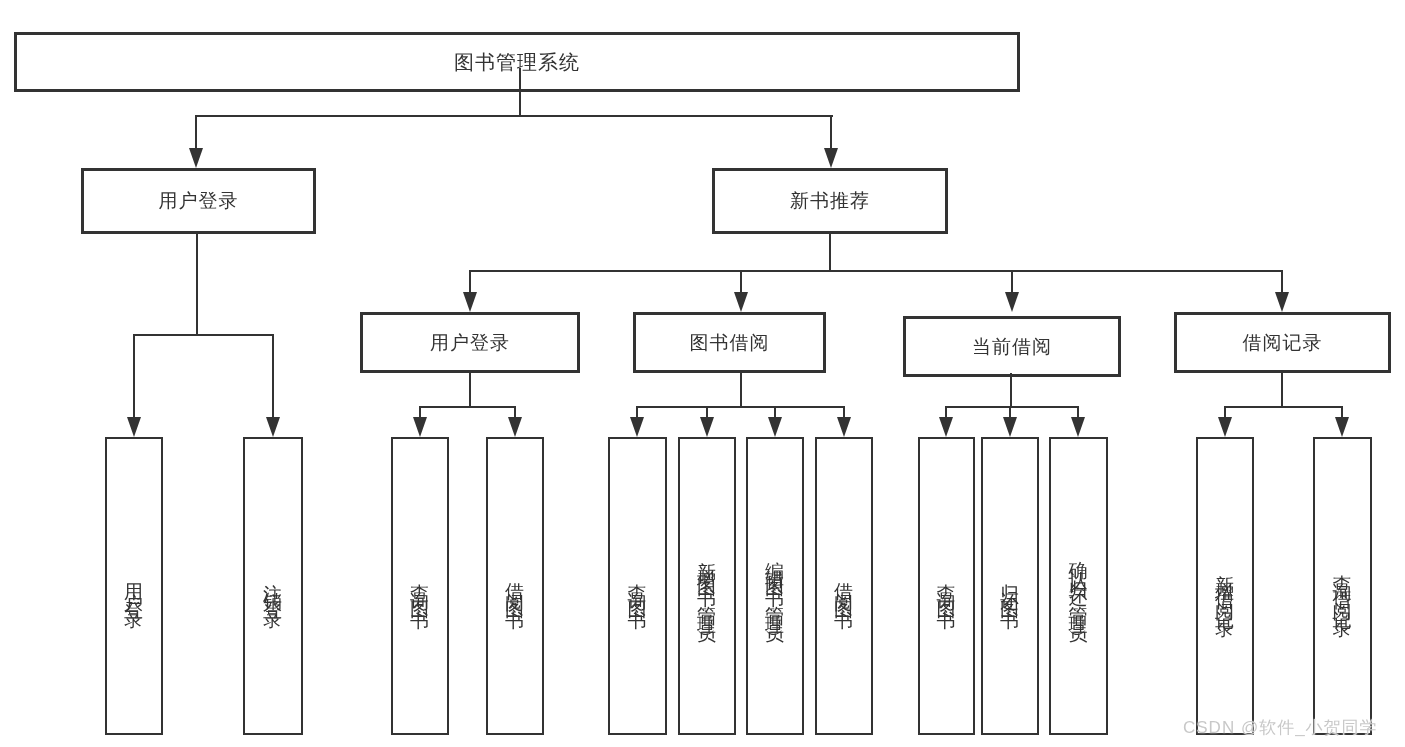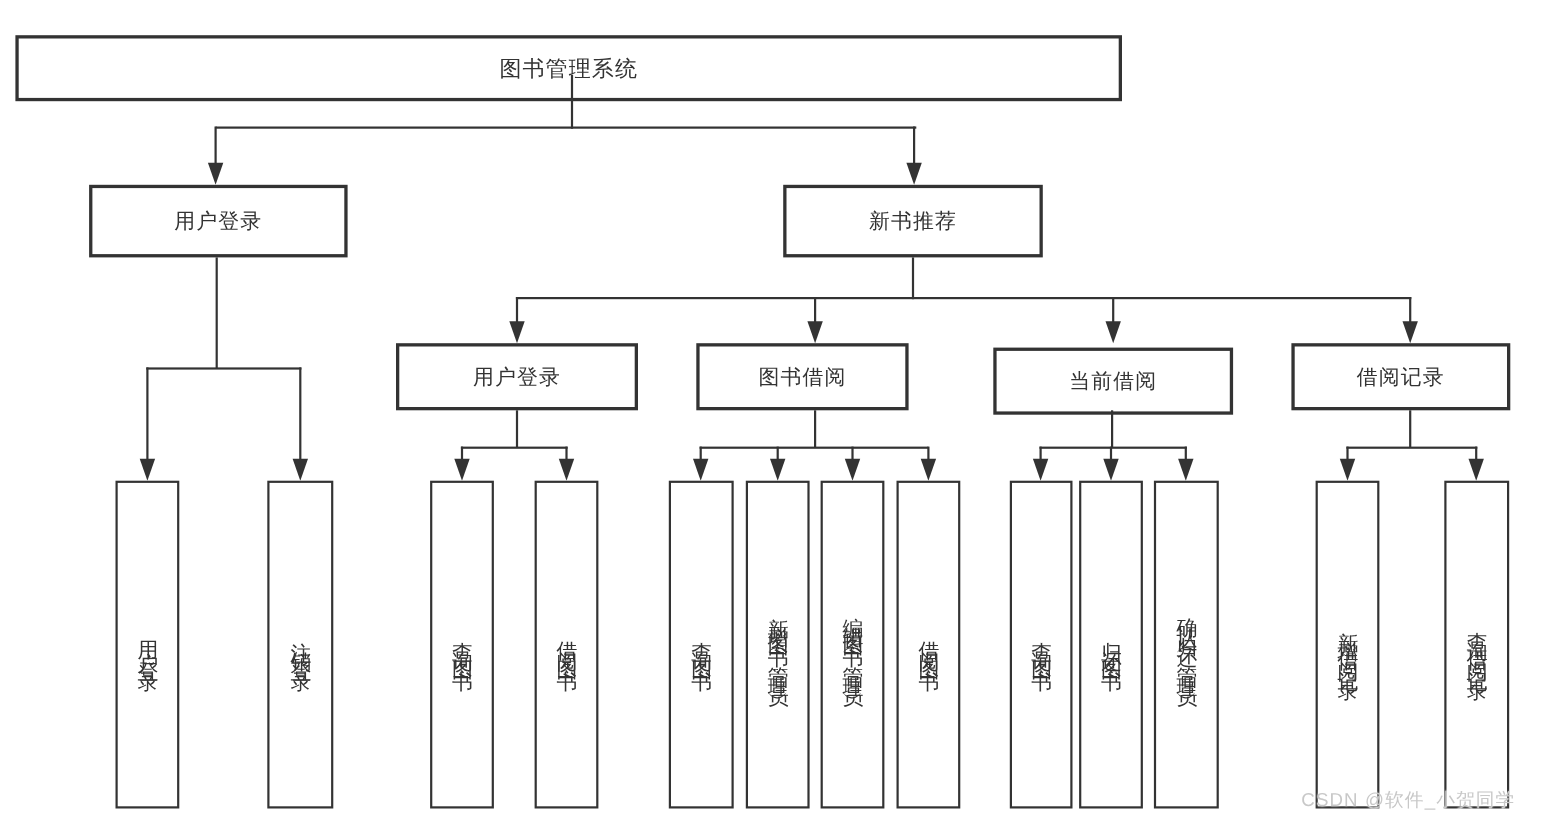--- a/index.html
+++ b/index.html
@@ -61,21 +61,21 @@
   <div class="vline" style="left:740px;top:270px;height:24px"></div>
   <div class="arrow" style="left:734px;top:292px"></div>
   <div class="vline" style="left:1011px;top:270px;height:24px"></div>
   <div class="arrow" style="left:1005px;top:292px"></div>
   <div class="vline" style="left:1281px;top:270px;height:24px"></div>
   <div class="arrow" style="left:1275px;top:292px"></div>
 
   <div class="box hbox" style="left:360px;top:312px;width:220px;height:61px">用户登录</div>
   <div class="box hbox" style="left:633px;top:312px;width:193px;height:61px">图书借阅</div>
   <div class="box hbox" style="left:903px;top:316px;width:218px;height:61px">当前借阅</div>
-  <div class="box hbox" style="left:1174px;top:312px;width:199px;height:61px">借阅记录</div>
+  <div class="box hbox" style="left:1174px;top:312px;width:217px;height:61px">借阅记录</div>
 
   <div class="vline" style="left:469px;top:373px;height:34px"></div>
   <div class="hline" style="left:419px;top:406px;width:97px"></div>
   <div class="vline" style="left:419px;top:406px;height:12px"></div>
   <div class="arrow" style="left:413px;top:417px"></div>
   <div class="vline" style="left:514px;top:406px;height:12px"></div>
   <div class="arrow" style="left:508px;top:417px"></div>
 
   <div class="vline" style="left:740px;top:373px;height:34px"></div>
   <div class="hline" style="left:636px;top:406px;width:208px"></div>

